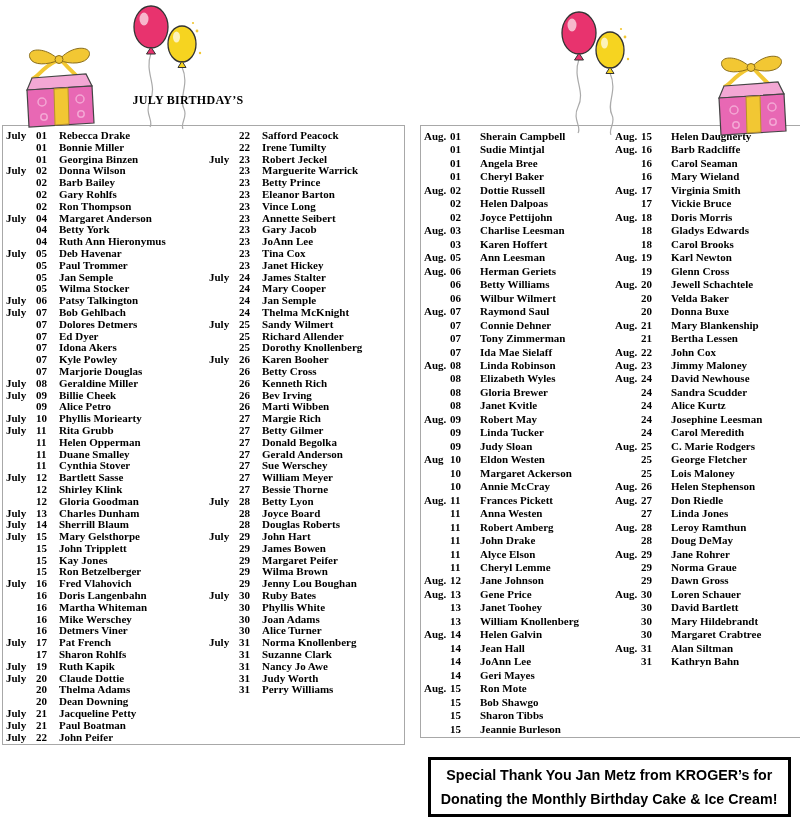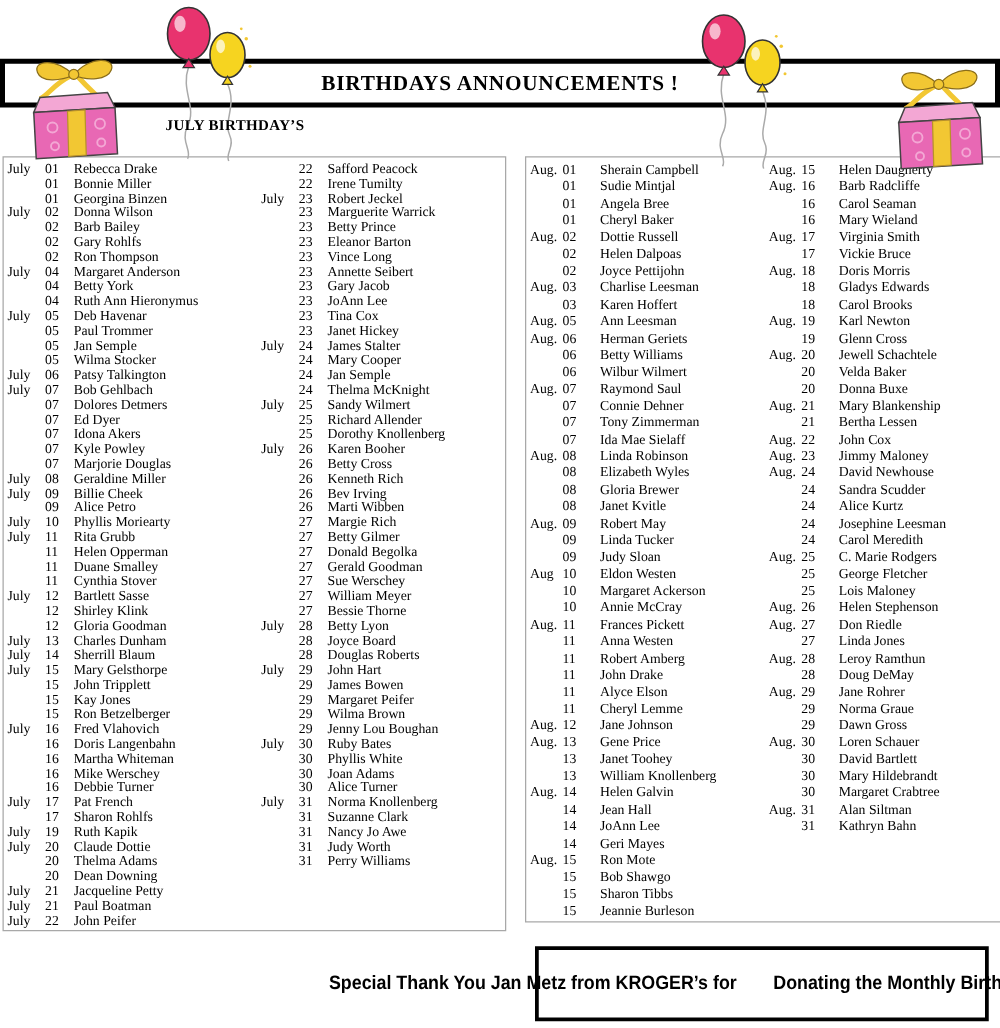--- a/index.html
+++ b/index.html
@@ -28,21 +28,21 @@
   .section-title {
     position:absolute; z-index:2; font-weight:bold; font-size:12px;
     letter-spacing:.3px; text-align:center; white-space:nowrap;
   }
   .section-title.july   { left:58px;  top:93px; width:260px; }
   .section-title.august { left:478px; top:93px; width:260px; }
   
   .panel { position:absolute; border:1px solid #a8a8a8; background:#fff; }
   .panel.july   { left:2px;   top:125px; width:403px; height:620px; }
   .panel.august { left:420px; top:125px; width:446px; height:613px; }
-  .col { position:absolute; top:4px; }
+  .col { position:absolute; top:4px;font-weight:bold; }
   .panel.july   .col0 { left:3px;   width:198px; }
   .panel.july   .col1 { left:206px; width:195px; }
   .panel.august .col0 { left:3px;   width:188px; }
   .panel.august .col1 { left:194px; width:182px; }
   .row { display:flex; white-space:nowrap; font-size:11px; }
   .panel.july   .row { height:11.8px;  line-height:11.8px; }
   .panel.august .row { height:13.47px; line-height:13.47px; }
   .panel.july   .m { width:30px; flex:none; }
   .panel.july   .d { width:23px; flex:none; }
   .panel.august .m { width:26px; flex:none; }
@@ -51,21 +51,21 @@
   
   .sponsor {
     position:absolute; left:35px; top:763px; width:335px; text-align:center;
     font-family:"Liberation Sans", sans-serif; font-weight:bold;
   }
   .sponsor .l1 { font-size:15px; transform:scaleX(.9); letter-spacing:.2px; }
   .sponsor .l2 { font-size:15px; margin-top:9px; transform:scaleX(.9); }
   .thanks {
     position:absolute; left:428px; top:757px; width:363px; height:60px;
     border:3px solid #000; background:#fff;
-    display:flex; flex-direction:row; align-items:center; justify-content:center;
+    display:flex; flex-direction:column; align-items:center; justify-content:center;
     font-family:"Liberation Sans", sans-serif; font-weight:bold;
   }
   .thanks div { font-size:15.5px; line-height:24px; white-space:nowrap; transform:scaleX(.92); }
 </style>
 </head>
 <body>
 
 <div class="page">
 
   <svg class="balloons left" width="78" height="126" viewBox="0 0 78 126">
@@ -89,23 +89,20 @@
     <ellipse cx="14" cy="16" rx="4.5" ry="6.5" fill="#ffffff" opacity="0.65"></ellipse>
     <polygon points="21,44 16.5,51 25.5,51" fill="#e8336e" stroke="#333333" stroke-width="1"></polygon>
     <ellipse cx="52" cy="41" rx="14" ry="18" fill="#f6d420" stroke="#333333" stroke-width="1.3"></ellipse>
     <ellipse cx="46.5" cy="34" rx="3.5" ry="5.5" fill="#ffffff" opacity="0.7"></ellipse>
     <polygon points="52,58 48,64.5 56,64.5" fill="#f6d420" stroke="#333333" stroke-width="1"></polygon>
     <circle cx="67" cy="28" r="1.4" fill="#f2c733"></circle>
       <circle cx="63" cy="20" r="1.1" fill="#f2c733"></circle>
       <circle cx="70" cy="50" r="1.2" fill="#f2c733"></circle>
   </svg>
 
-  <div class="banner">
-    <span class="banner-title">BIRTHDAYS ANNOUNCEMENTS !</span>
-  </div>
 
   <svg class="gift left" width="90" height="84" viewBox="0 0 90 84">
     <path d="M42,17 C28,24 25,32 18,35" fill="none" stroke="#f2c733" stroke-width="4"></path>
     <path d="M48,17 C57,27 61,30 68,37" fill="none" stroke="#f2c733" stroke-width="4"></path>
     <path d="M45,16 C31,2 12,4 16,14 C19,22 34,21 45,16 Z" fill="#f2c733" stroke="#8a6d1a" stroke-width="1"></path>
     <path d="M45,16 C58,0 79,2 75,12 C72,20 56,21 45,16 Z" fill="#f2c733" stroke="#8a6d1a" stroke-width="1"></path>
     <circle cx="45" cy="15.5" r="4" fill="#f2c733" stroke="#8a6d1a" stroke-width="1"></circle>
     <polygon points="18,34 72,30 78,42 13,46" fill="#f3a7d4" stroke="#444444" stroke-width="1.2"></polygon>
     <polygon points="13,46 78,42 80,79 15,83" fill="#e868b4" stroke="#444444" stroke-width="1.2"></polygon>
     <polygon points="40,45 54,44 55,80 41,81" fill="#f2c733" stroke="#b8912a" stroke-width="1"></polygon>
@@ -340,21 +337,21 @@
           <span class="n">Martha Whiteman</span>
         </div>
         <div class="row">
           <span class="m"></span>
           <span class="d">16</span>
           <span class="n">Mike Werschey</span>
         </div>
         <div class="row">
           <span class="m"></span>
           <span class="d">16</span>
-          <span class="n">Debbie Turner</span>
+          <span class="n">Detmers Viner</span>
         </div>
         <div class="row">
           <span class="m">July</span>
           <span class="d">17</span>
           <span class="n">Pat French</span>
         </div>
         <div class="row">
           <span class="m"></span>
           <span class="d">17</span>
           <span class="n">Sharon Rohlfs</span>
@@ -527,21 +524,21 @@
           <span class="n">Betty Gilmer</span>
         </div>
         <div class="row">
           <span class="m"></span>
           <span class="d">27</span>
           <span class="n">Donald Begolka</span>
         </div>
         <div class="row">
           <span class="m"></span>
           <span class="d">27</span>
-          <span class="n">Gerald Goodman</span>
+          <span class="n">Gerald Anderson</span>
         </div>
         <div class="row">
           <span class="m"></span>
           <span class="d">27</span>
           <span class="n">Sue Werschey</span>
         </div>
         <div class="row">
           <span class="m"></span>
           <span class="d">27</span>
           <span class="n">William Meyer</span>

